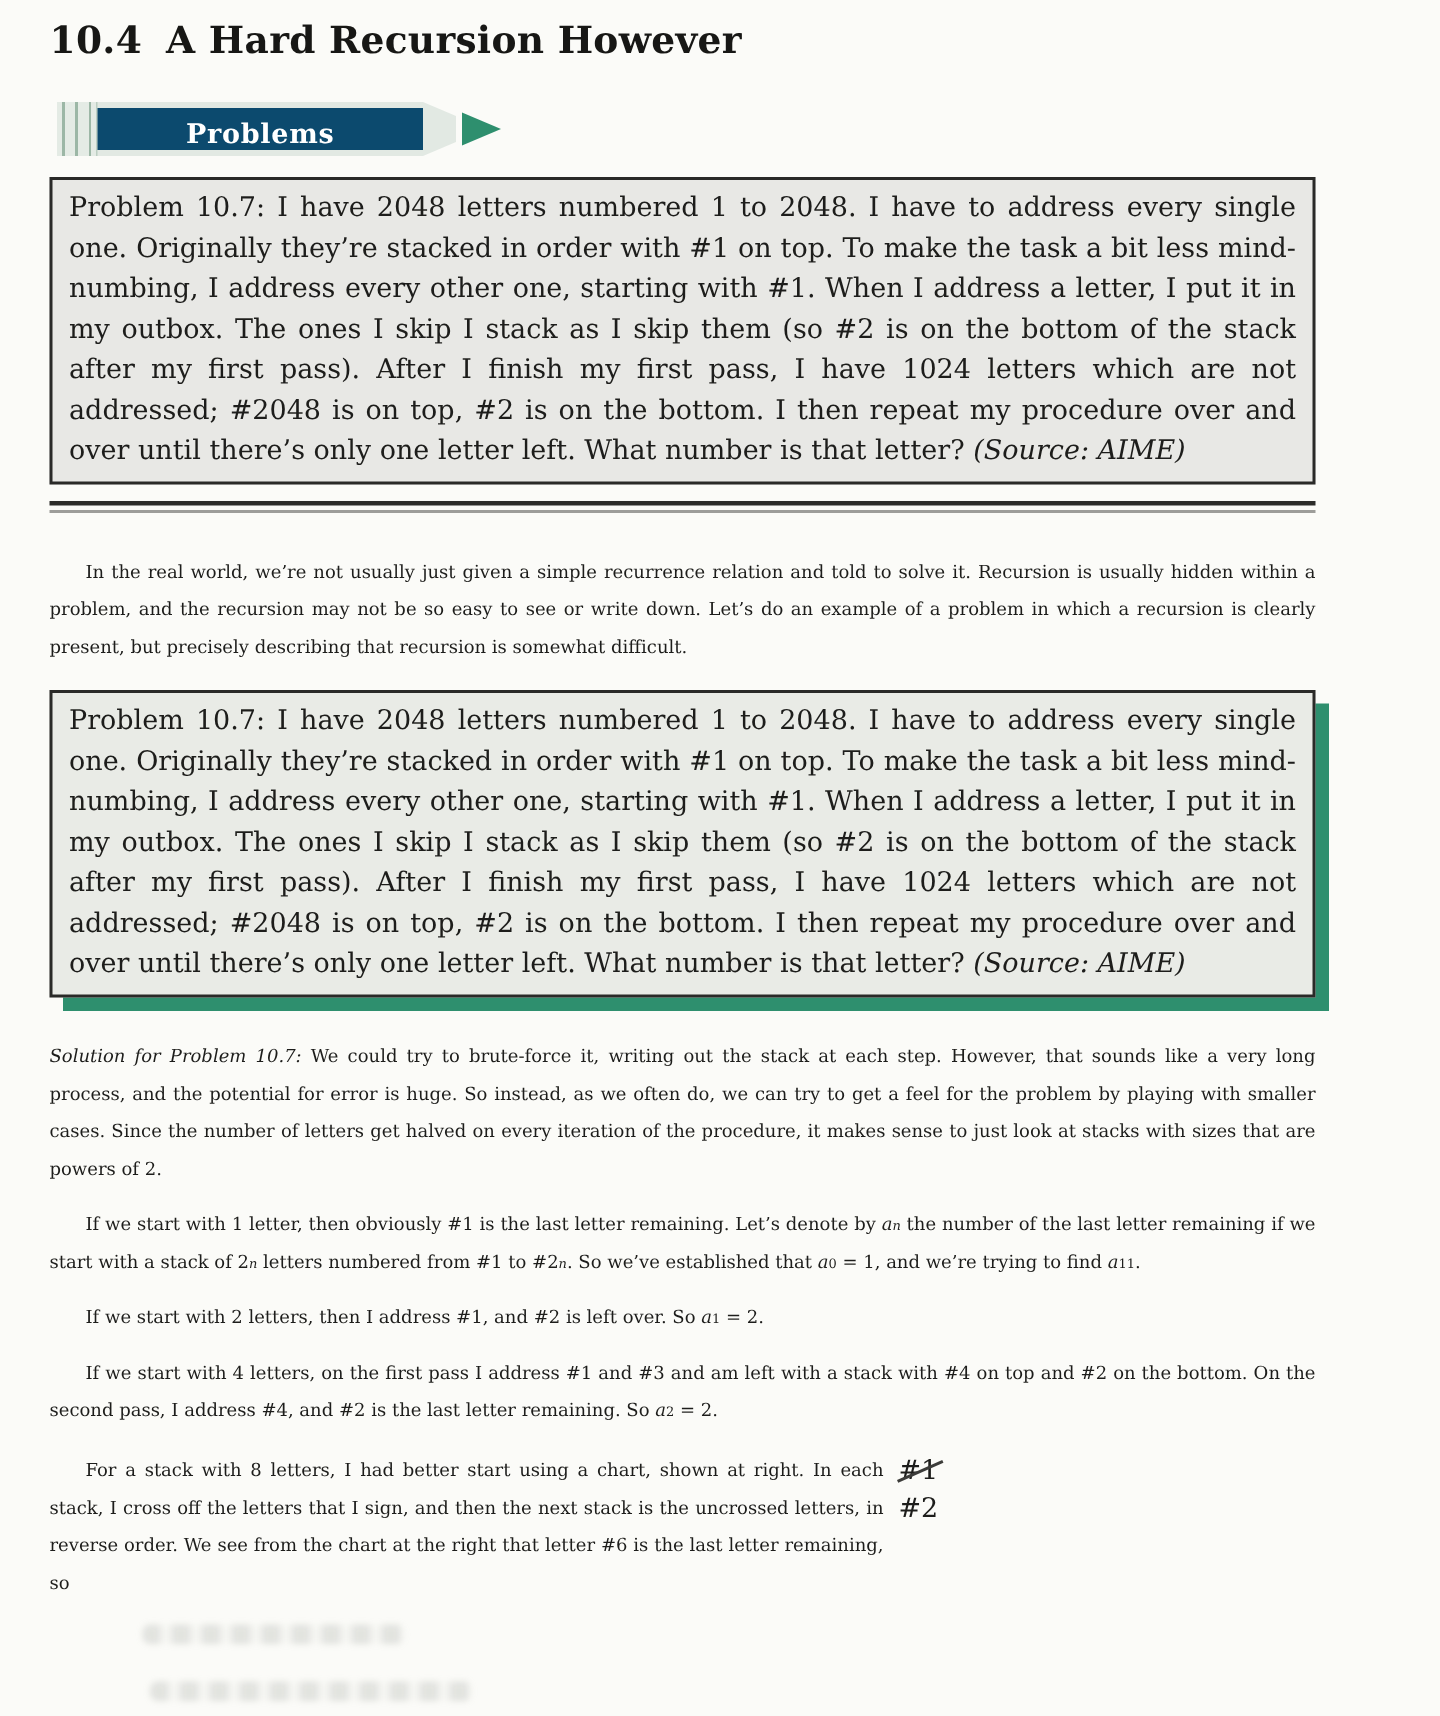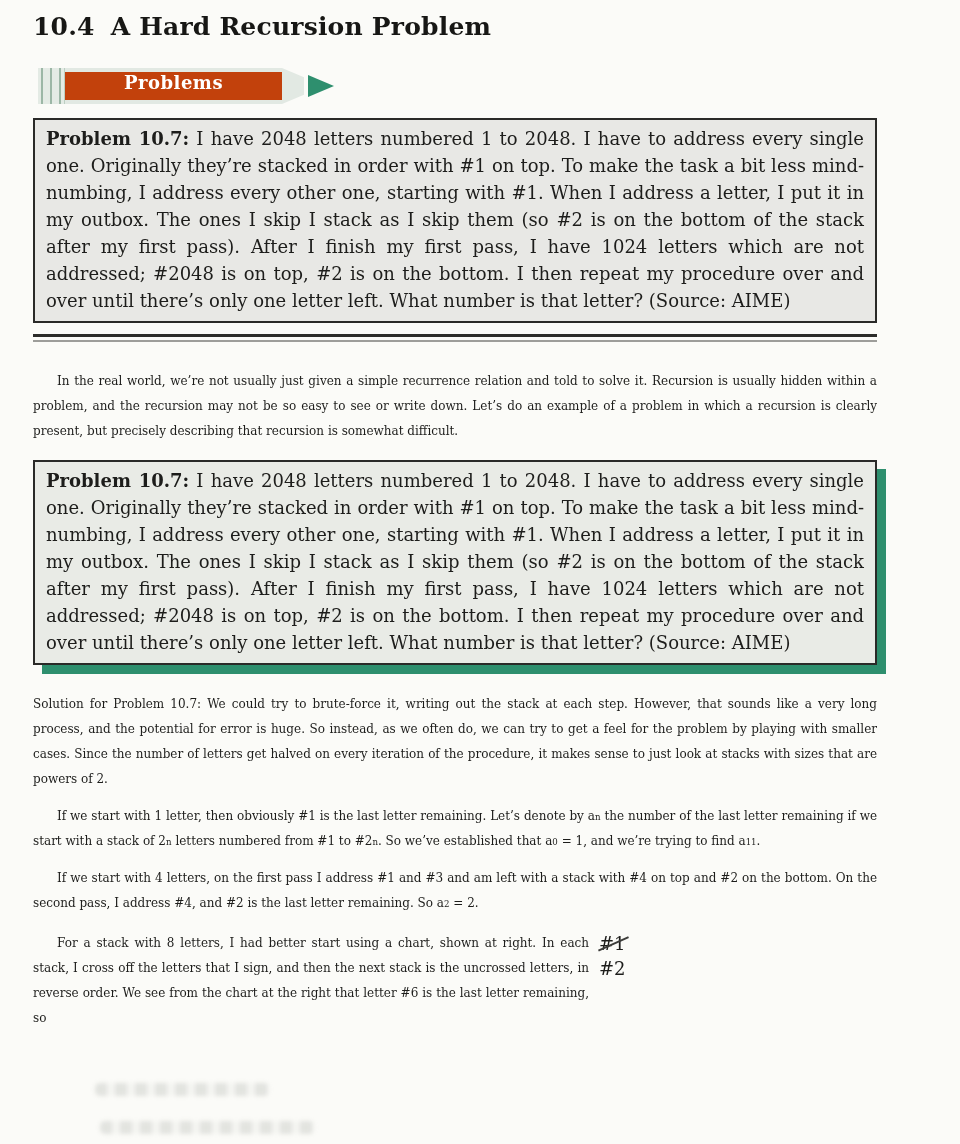--- a/index.html
+++ b/index.html
@@ -25,22 +25,22 @@
   .section-heading .num{margin-right:16px;}
   
   .banner{margin-top:26px;margin-left:5px;display:flex;align-items:center;height:36px;width:300px;}
   .pencil-body{display:flex;align-items:stretch;height:36px;flex:0 0 244px;background:#e2e9e3;}
   .pencil-wood{
     flex:0 0 26px;
     background:repeating-linear-gradient(90deg,#e4ebe5 0 3px,#9cb7a6 3px 5px,#e4ebe5 5px 9px);
     border-right:1px solid #bccec2;
   }
   .pencil-band{
-    flex:1;margin:4px 0;background:#c2410c;
-    display:flex;align-items:flex-start;justify-content:center;
+    flex:1;margin:4px 0;background:#0c4a6e;
+    display:flex;align-items:flex-end;justify-content:center;
   }
   .banner-label{
     color:#ffffff;font-weight:700;font-size:18px;letter-spacing:.5px;
   }
   .pencil-cone{
     flex:0 0 22px;height:36px;background:#e2e9e3;
     clip-path:polygon(0 0,100% 26%,100% 74%,0 100%);
   }
   .pencil-tip{
     margin-left:4px;width:0;height:0;
@@ -69,22 +69,22 @@
     border-top:3px solid #2c2c2a;
     border-bottom:2px solid #9d9d9a;
   }
   
   .para{
     margin:0;font-size:12px;line-height:25px;text-align:justify;
   }
   .para.indent{text-indent:24px;}
   .mt-lg{margin-top:27px;}
   .mt-md{margin-top:12px;}
-  .b{font-weight:700;}
-  .i{}
+  .b{font-weight:400;}
+  .i{font-style:italic;}
   sub{font-size:72%;vertical-align:-16%;line-height:0;}
   sup{font-size:72%;vertical-align:38%;line-height:0;}
   
   .chart-section{display:flex;margin-top:15px;}
   .chart-section .left-text{flex:0 0 556px;}
   .stack-chart{
     flex:1;display:flex;justify-content:space-between;
     align-items:flex-start;padding-left:10px;
   }
   .stack-col .stack-item{
@@ -104,21 +104,21 @@
   .bleed-1{left:95px;top:1083px;width:175px;height:13px;}
   .bleed-2{left:100px;top:1121px;width:215px;height:13px;}
 </style>
 </head>
 <body>
 
 <div class="page">
 
   <div class="section-heading">
     <span class="num">10.4</span>
-    <span>A Hard Recursion Problem</span>
+    <span>A Hard Recursion However</span>
   </div>
 
   <div class="banner">
     <div class="pencil-body">
       <div class="pencil-wood"></div>
       <div class="pencil-band">
         <span class="banner-label">Problems</span>
       </div>
     </div>
     <div class="pencil-cone"></div>
@@ -134,20 +134,21 @@
   <p class="para indent mt-lg"><span>In the real world, we’re not usually just given a simple recurrence relation and told to solve it. Recursion is usually hidden within a problem, and the recursion may not be so easy to see or write down. Let’s do an example of a problem in which a recursion is clearly present, but precisely describing that recursion is somewhat difficult.</span></p>
 
   <div class="pbox green-shadow">
     <p class="box-text"><span class="b">Problem 10.7:</span><span>  I have 2048 letters numbered 1 to 2048. I have to address every single one. Originally they’re stacked in order with #1 on top. To make the task a bit less mind-numbing, I address every other one, starting with #1. When I address a letter, I put it in my outbox. The ones I skip I stack as I skip them (so #2 is on the bottom of the stack after my first pass). After I finish my first pass, I have 1024 letters which are not addressed; #2048 is on top, #2 is on the bottom. I then repeat my procedure over and over until there’s only one letter left. What number is that letter? </span><span class="i">(Source: AIME)</span></p>
   </div>
 
   <p class="para mt-lg"><span class="i">Solution for Problem 10.7:</span><span>  We could try to brute-force it, writing out the stack at each step. However, that sounds like a very long process, and the potential for error is huge. So instead, as we often do, we can try to get a feel for the problem by playing with smaller cases. Since the number of letters get halved on every iteration of the procedure, it makes sense to just look at stacks with sizes that are powers of 2.</span></p>
 
   <p class="para indent mt-md"><span>If we start with 1 letter, then obviously #1 is the last letter remaining. Let’s denote by </span><span class="i">a</span><sub class="i">n</sub><span> the number of the last letter remaining if we start with a stack of 2</span><sup class="i">n</sup><span> letters numbered from #1 to #2</span><sup class="i">n</sup><span>.  So we’ve established that </span><span class="i">a</span><sub>0</sub><span> = 1, and we’re trying to find </span><span class="i">a</span><sub>11</sub><span>.</span></p>
 
+  <p class="para indent mt-md"><span>If we start with 2 letters, then I address #1, and #2 is left over. So </span><span class="i">a</span><sub>1</sub><span> = 2.</span></p>
 
   <p class="para indent mt-md"><span>If we start with 4 letters, on the first pass I address #1 and #3 and am left with a stack with #4 on top and #2 on the bottom. On the second pass, I address #4, and #2 is the last letter remaining. So </span><span class="i">a</span><sub>2</sub><span> = 2.</span></p>
 
   <div class="chart-section">
     <p class="para indent left-text"><span>For a stack with 8 letters, I had better start using a chart, shown at right. In each stack, I cross off the letters that I sign, and then the next stack is the uncrossed letters, in reverse order. We see from the chart at the right that letter #6 is the last letter remaining, so </span></p>
     <div class="stack-chart">
       <div class="stack-col m0">
           <div class="stack-item crossed">#1</div>
           <div class="stack-item">#2</div>
         </div>

